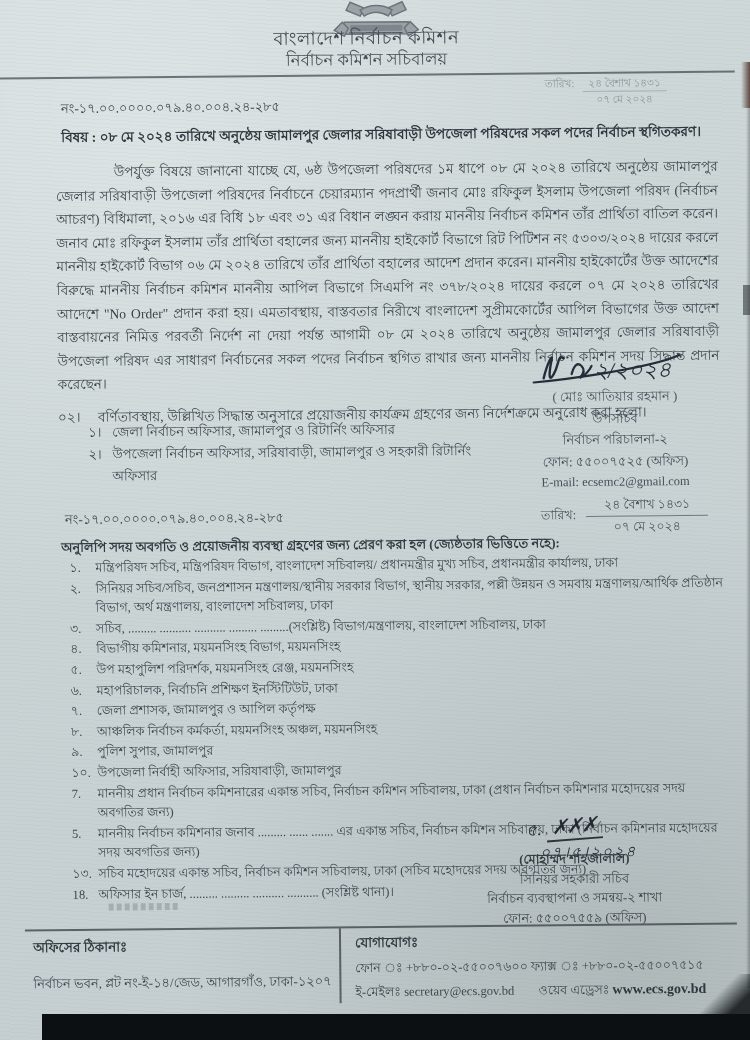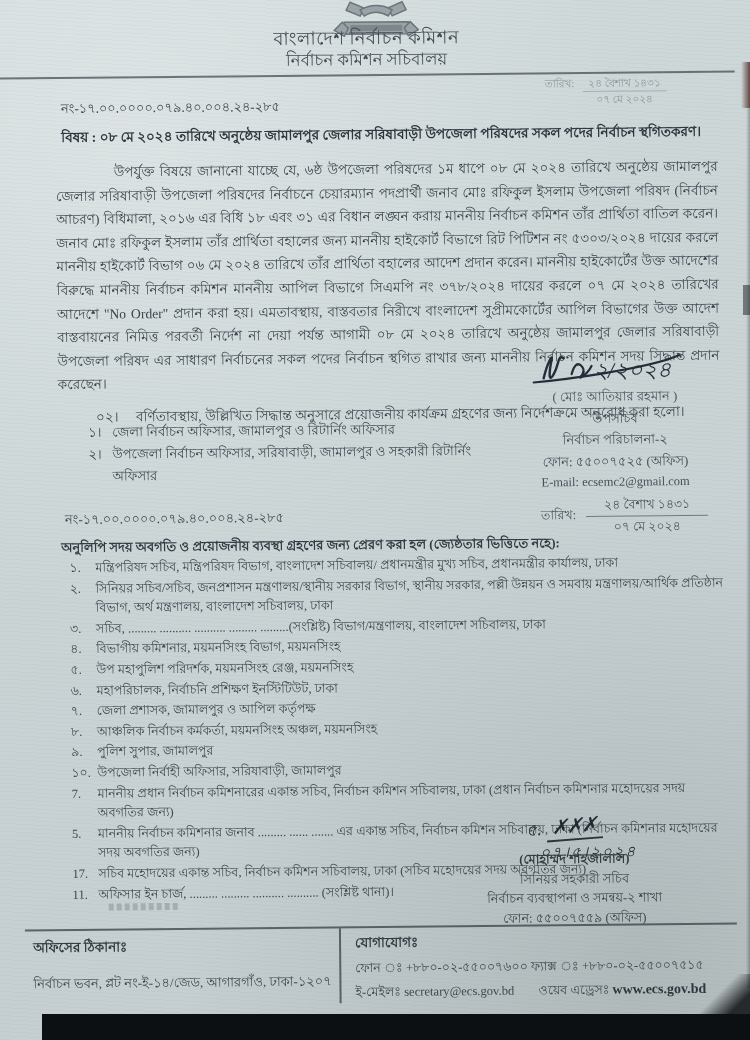--- a/index.html
+++ b/index.html
@@ -29,21 +29,21 @@
   .memo-no{position:absolute;left:64px;top:96px;font-size:13px;color:#3d464e;}
   .date-top{position:absolute;left:548px;top:78px;font-size:10.5px;color:#8b949c;display:flex;gap:8px;}
   .date-top .stack{display:inline-block;text-align:center;line-height:15px;}
   .date-top .stack .a{border-bottom:1px solid rgba(139,148,156,.6);padding:0 6px;}
 
   .subject{position:absolute;left:64px;top:124px;width:660px;font-weight:bold;font-size:13.6px;color:#2e363d;}
 
   .bodytext{position:absolute;left:58px;top:158px;width:662px;font-size:13.6px;line-height:23.6px;text-align:justify;color:#39424a;}
   .bodytext .para1{text-indent:58px;}
   .para2{margin-top:9px;display:flex;}
-  .para2 .no{width:40px;flex:0 0 40px;margin-left:38px;}
+  .para2 .no{width:40px;flex:0 0 40px;}
   .para2 .txt{flex:1;}
 
   .sig1-scrawl{position:absolute;left:528px;top:346px;width:160px;height:48px;}
   .sig1-block{position:absolute;left:490px;top:388px;width:250px;text-align:center;font-size:13px;line-height:21.5px;color:#454f57;}
   .sig1-block .nm{color:#4b555d;}
   .sig1-block .em{font-size:12.5px;}
 
   .addressees{position:absolute;left:88px;top:419px;width:390px;font-size:13.2px;line-height:22px;color:#3d464e;}
   .addressees .row{display:flex;}
   .addressees .no{flex:0 0 24px;}
@@ -215,25 +215,25 @@
       </div>
         <div class="row">
         <span class="no">7.</span>
         <span class="txt">মাননীয় প্রধান নির্বাচন কমিশনারের একান্ত সচিব, নির্বাচন কমিশন সচিবালয়, ঢাকা (প্রধান নির্বাচন কমিশনার মহোদয়ের সদয় অবগতির জন্য)</span>
       </div>
         <div class="row">
         <span class="no">5.</span>
         <span class="txt">মাননীয় নির্বাচন কমিশনার জনাব ......... ...... ....... এর একান্ত সচিব, নির্বাচন কমিশন সচিবালয়, ঢাকা (নির্বাচন কমিশনার মহোদয়ের সদয় অবগতির জন্য)</span>
       </div>
         <div class="row">
-        <span class="no">17.</span>
+        <span class="no">১৩.</span>
         <span class="txt">সচিব মহোদয়ের একান্ত সচিব, নির্বাচন কমিশন সচিবালয়, ঢাকা (সচিব মহোদয়ের সদয় অবগতির জন্য)</span>
       </div>
         <div class="row">
-        <span class="no">11.</span>
+        <span class="no">18.</span>
         <span class="txt">অফিসার ইন চার্জ, ......... ......... .......... .......... (সংশ্লিষ্ট থানা)।</span>
       </div>
       </div>
 
     <div class="sig2-hand">
       <div class="line1">
         <span>৫.</span>
         <span class="scrawl">✗✗✗</span>
       </div>
       <div class="line2">০৭।৫।২০২৪</div>

